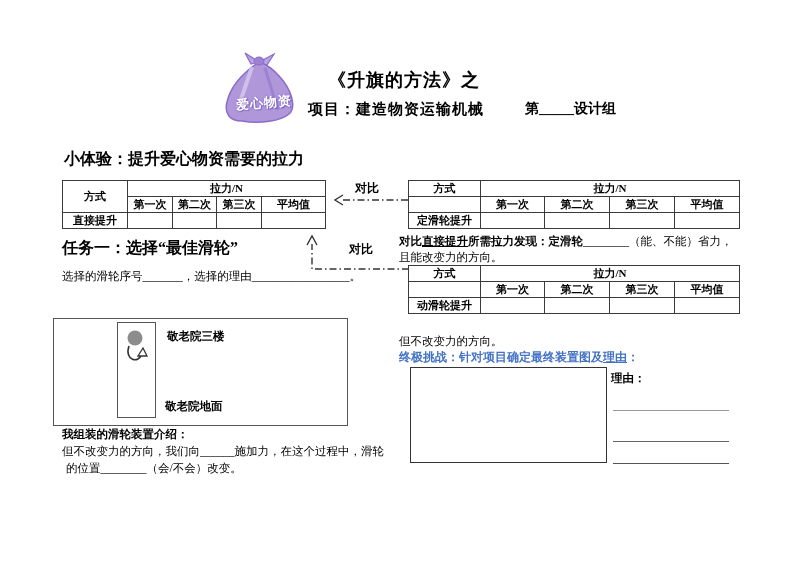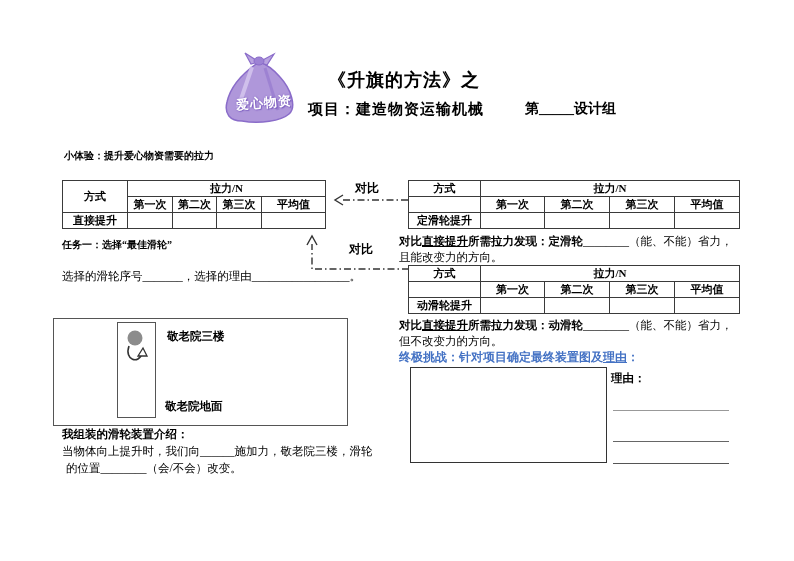--- a/index.html
+++ b/index.html
@@ -1,19 +1,19 @@
 <!DOCTYPE html>
 <html><head>
 <meta charset="utf-8">
 <style>
   html,body{margin:0;padding:0;background:#fff;}
   #page{position:relative;width:794px;height:561px;background:#ffffff;overflow:hidden;
         font-family:"Liberation Serif","DejaVu Serif",serif;color:#000;}
   .abs{position:absolute;}
-  .h{font-weight:bold;font-size:10px;white-space:nowrap;}
+  .h{font-weight:bold;font-size:16px;white-space:nowrap;}
   .body-text{font-size:11.5px;white-space:nowrap;}
   .title-main{font-weight:bold;font-size:18px;letter-spacing:1px;white-space:nowrap;}
   .title-sub{font-weight:bold;font-size:15px;letter-spacing:1px;white-space:nowrap;}
   .group-blank{font-weight:bold;font-size:14px;white-space:nowrap;}
   .ftable{position:absolute;border-collapse:collapse;table-layout:fixed;
           font-size:11px;text-align:center;}
   .ftable td{border:1px solid #3a3a3a;height:15px;padding:0 1px;font-weight:bold;overflow:hidden;}
   .blank-cell{background:#fff;}
   .emph{font-weight:bold;text-decoration:underline;}
   .bold{font-weight:bold;}
@@ -93,21 +93,21 @@
     <svg class="abs" style="left:58px;top:7px;" width="48" height="46" viewBox="0 0 48 46">
       <circle cx="23" cy="12" r="7.5" fill="#8c8c8c"></circle>
       <path d="M17,20 C12,34 27,39 30,27" fill="none" stroke="#333" stroke-width="1.6"></path>
       <polygon points="26,30 31,22 35,30" fill="#fff" stroke="#333" stroke-width="1.3"></polygon>
     </svg>
     <div class="diagram-label" style="left:113px;top:10px;">敬老院三楼</div>
     <div class="diagram-label" style="left:111px;top:80px;">敬老院地面</div>
   </div>
 
   <div class="abs body-text bold" style="left:62px;top:427px;">我组装的滑轮装置介绍：</div>
-  <div class="abs body-text" style="left:62px;top:444px;">当物体向上提升时，我们向______施加力，敬老院三楼，滑轮</div>
+  <div class="abs body-text" style="left:62px;top:444px;">但不改变力的方向，我们向______施加力，在这个过程中，滑轮</div>
   <div class="abs body-text" style="left:66px;top:461px;">的位置________（会/不会）改变。</div>
 
 
   <table class="ftable" style="left:408px;top:180px;width:331px;">
     <colgroup>
         <col style="width:72px">
         <col style="width:64px">
         <col style="width:65px">
         <col style="width:65px">
         <col style="width:65px">
@@ -168,23 +168,20 @@
     <tr>
       <td>动滑轮提升</td>
       <td class="blank-cell"></td>
       <td class="blank-cell"></td>
       <td class="blank-cell"></td>
       <td class="blank-cell"></td>
     </tr>
   </tbody>
     </table>
 
-  <div class="abs body-text" style="left:399px;top:318px;">
-    <span class="bold">对比</span><span class="emph">直接提升</span><span class="bold">所需拉力发现：动滑轮</span><span>________（能、不能）省力，</span>
-  </div>
   <div class="abs body-text" style="left:399px;top:334px;">但不改变力的方向。</div>
 
   <div class="abs h blue" style="left:399px;top:349px;font-size:12px;">
     <span>终极挑战：针对项目确定最终装置图及</span><span style="text-decoration:underline;">理由</span><span>：</span>
   </div>
 
   <div class="challenge-box" style="left:410px;top:367px;width:195px;height:94px;"></div>
 
   <div class="abs body-text bold" style="left:611px;top:371px;">理由：</div>
   <div class="reason-line" style="left:613px;top:410px;border-top-color:#999;"></div>

